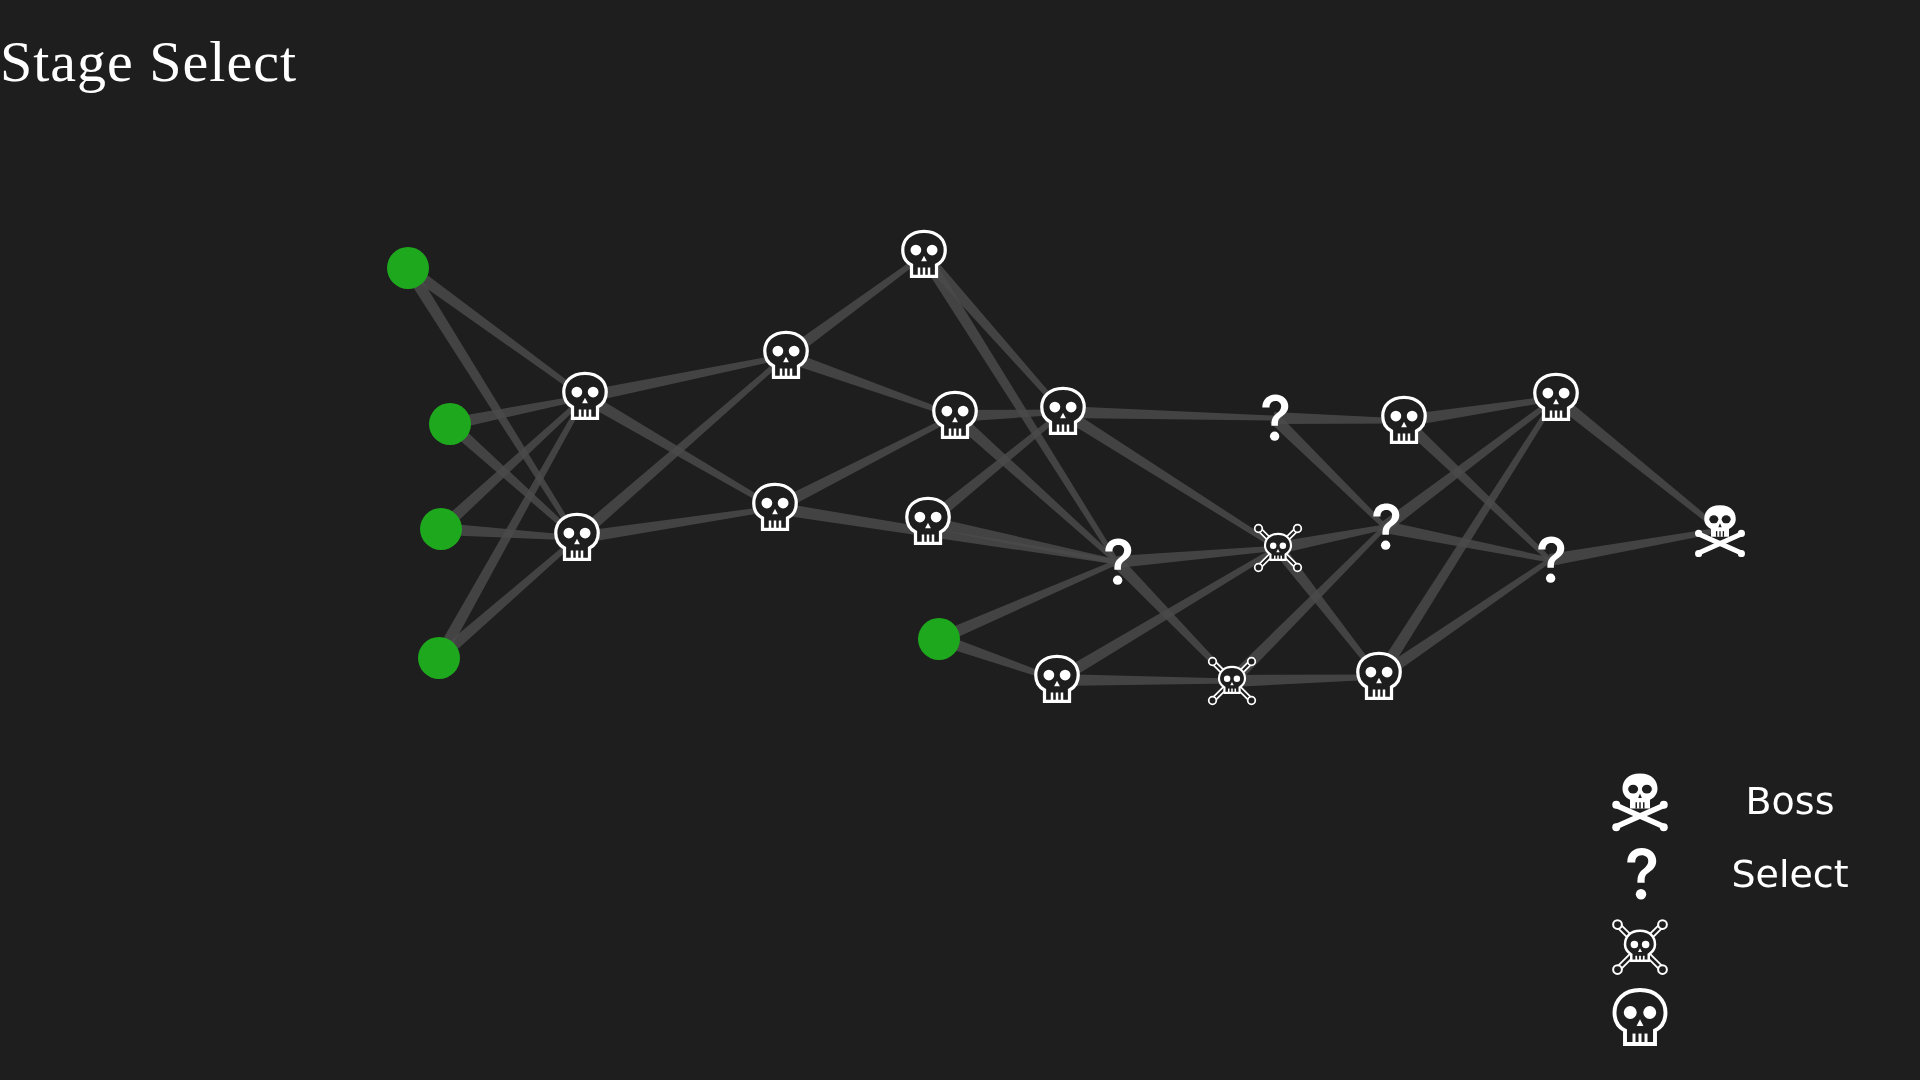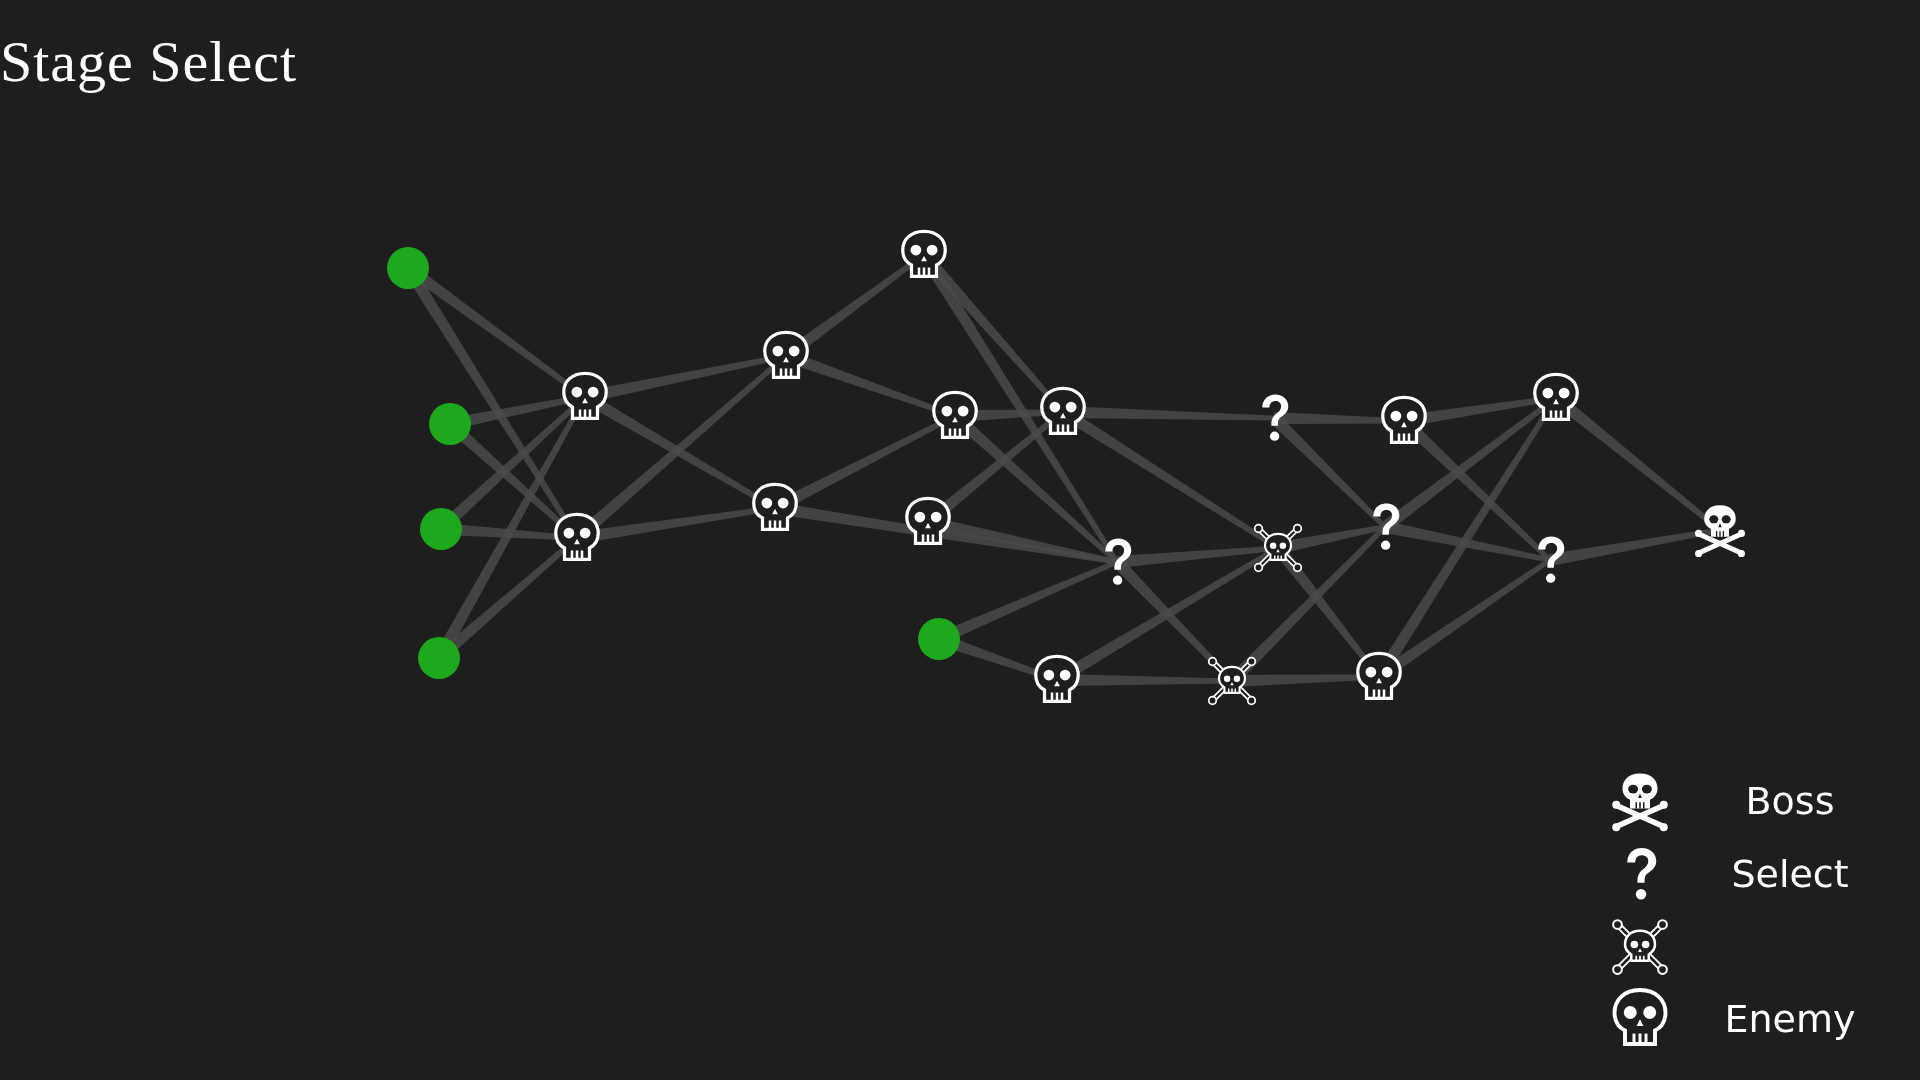--- a/index.html
+++ b/index.html
@@ -324,15 +324,14 @@
         <svg width="62" height="65.10000000000001" viewBox="0 0 40 42">
     <path d="M20 2 C9 2 3 9 3 17 C3 23 6 27 10 29 L10 38 L30 38 L30 29 C34 27 37 23 37 17 C37 9 31 2 20 2 Z" fill="#1e1e1e" stroke="#ffffff" stroke-width="2.6"></path>
     <circle cx="13.5" cy="17" r="4.3" fill="#ffffff"></circle>
           <circle cx="26.5" cy="17" r="4.3" fill="#ffffff"></circle>
     <path d="M20 21.5 L22.3 26 L17.7 26 Z" fill="#ffffff"></path>
     <line x1="16" y1="31" x2="16" y2="38" stroke="#ffffff" stroke-width="2"></line>
     <line x1="20" y1="31" x2="20" y2="38" stroke="#ffffff" stroke-width="2"></line>
     <line x1="24" y1="31" x2="24" y2="38" stroke="#ffffff" stroke-width="2"></line>
   </svg>
       </div>
-    <div class="legend-label">Enemy</div>
   </div>
 </div>
 
 </body></html>

